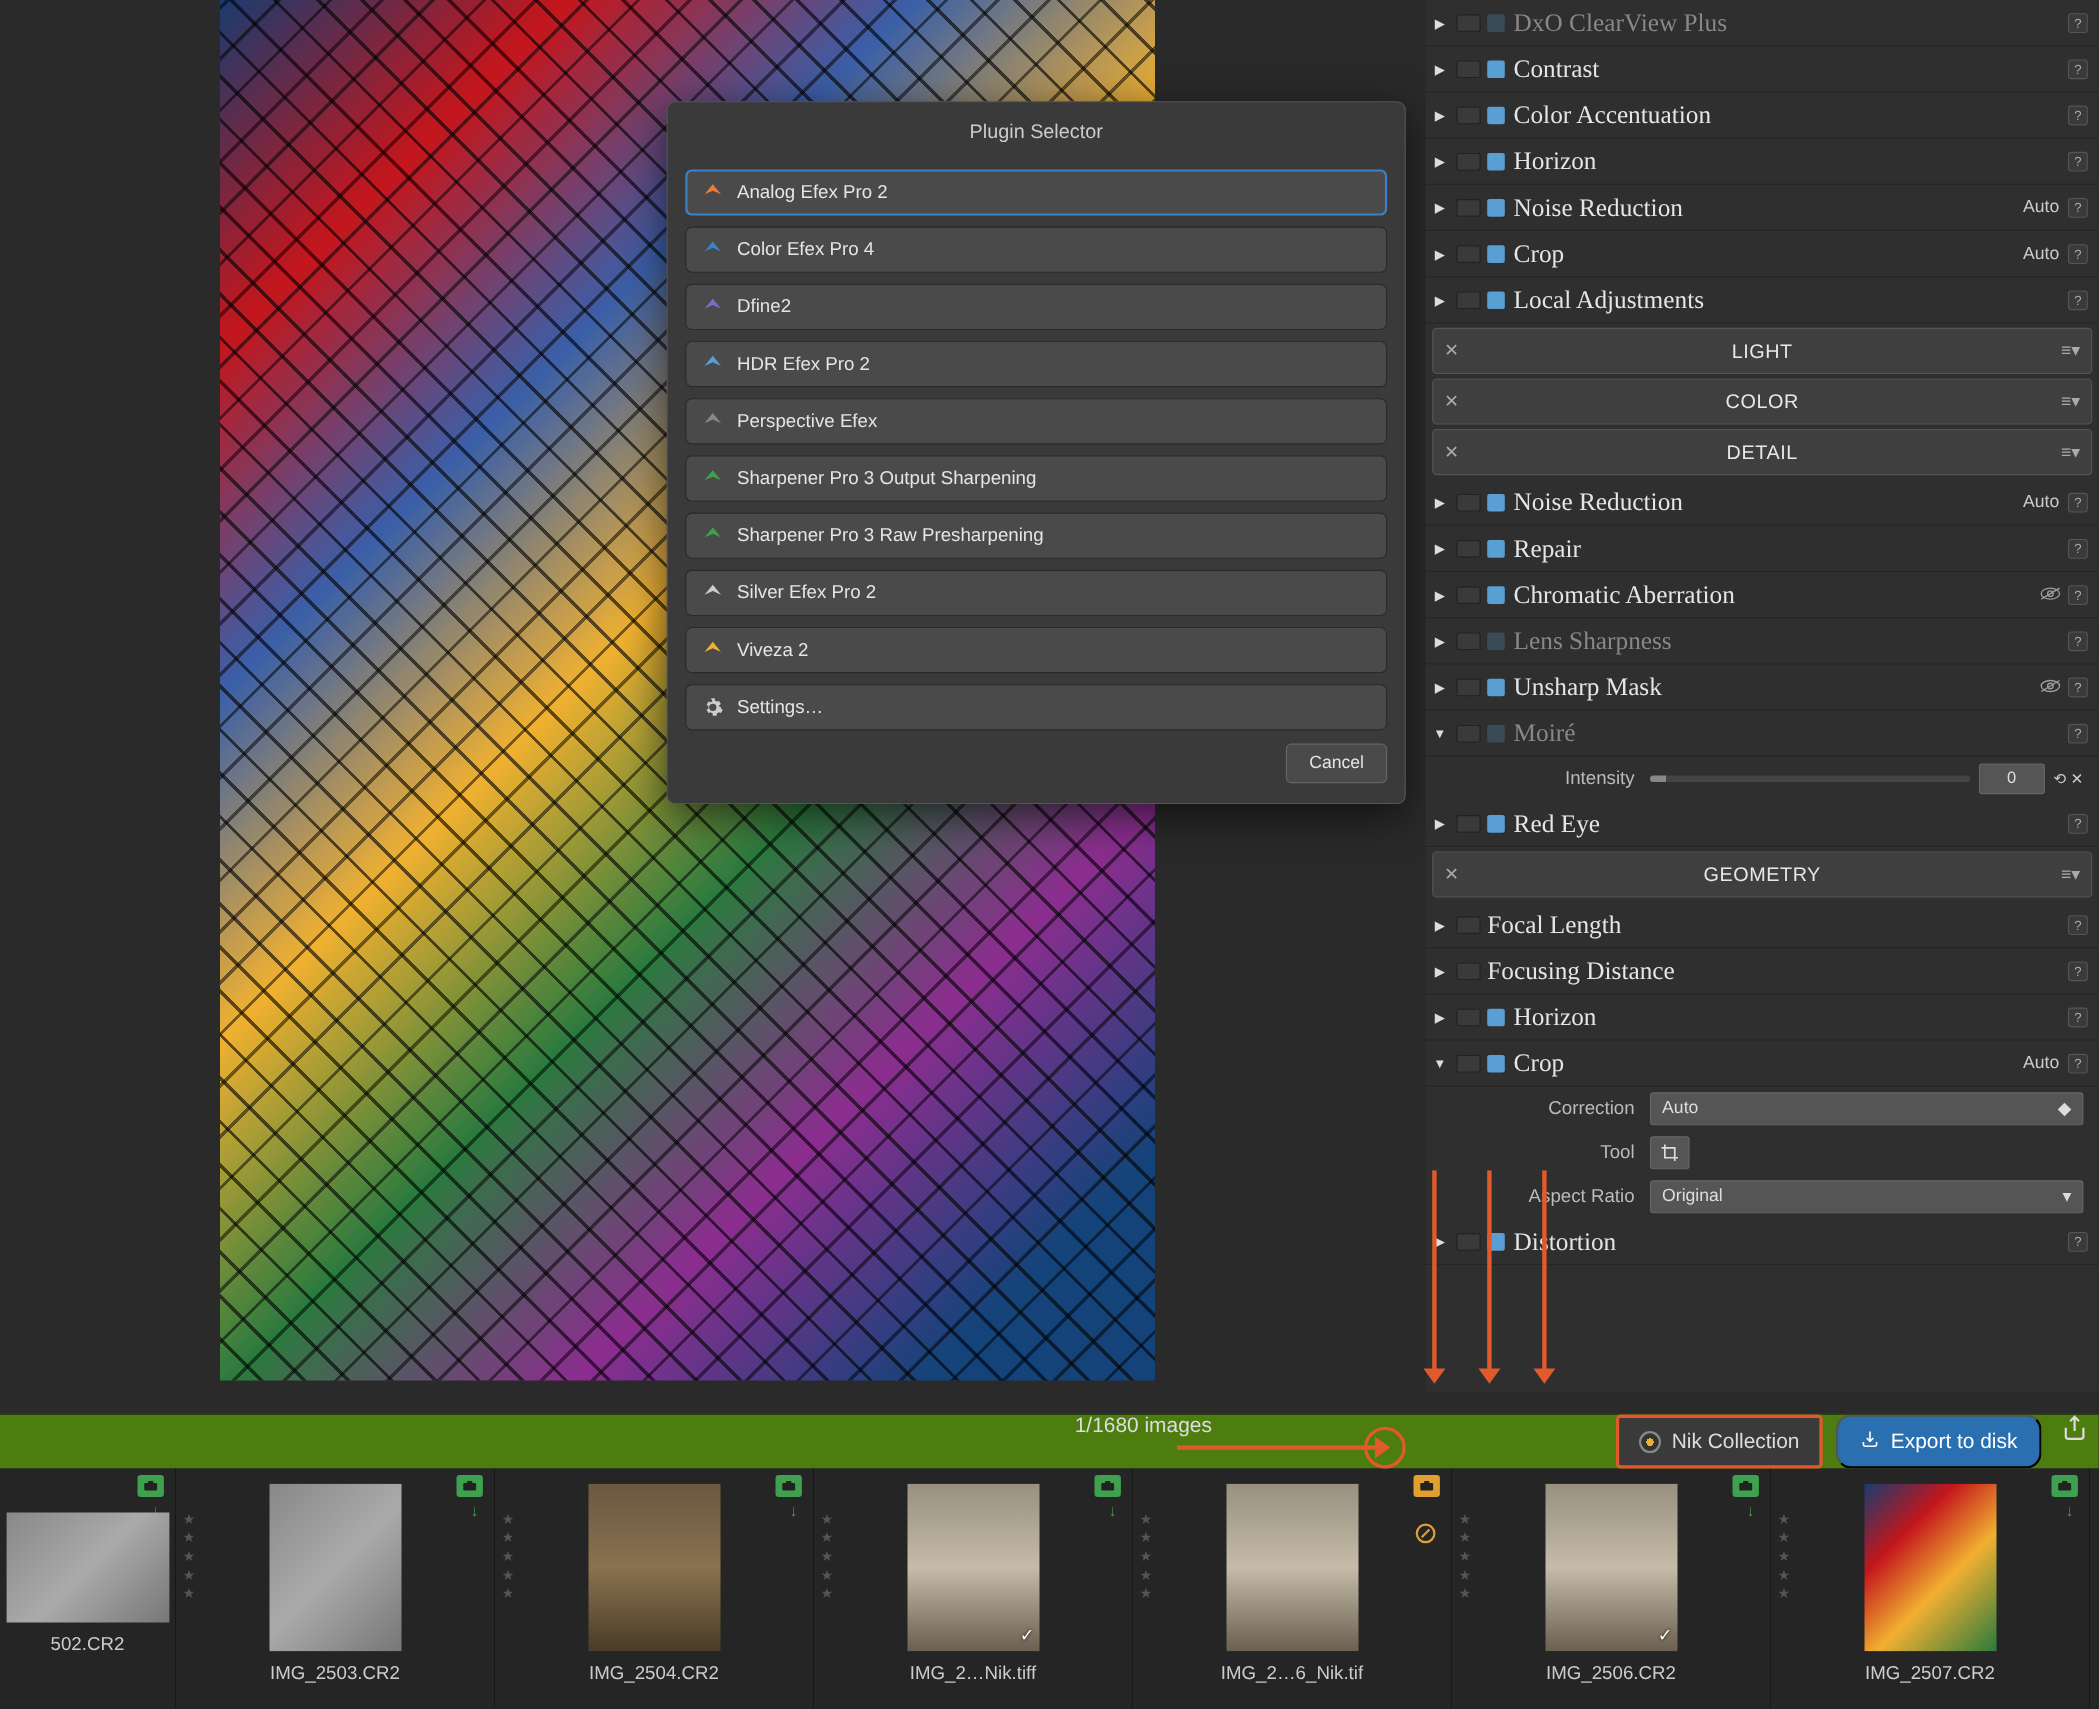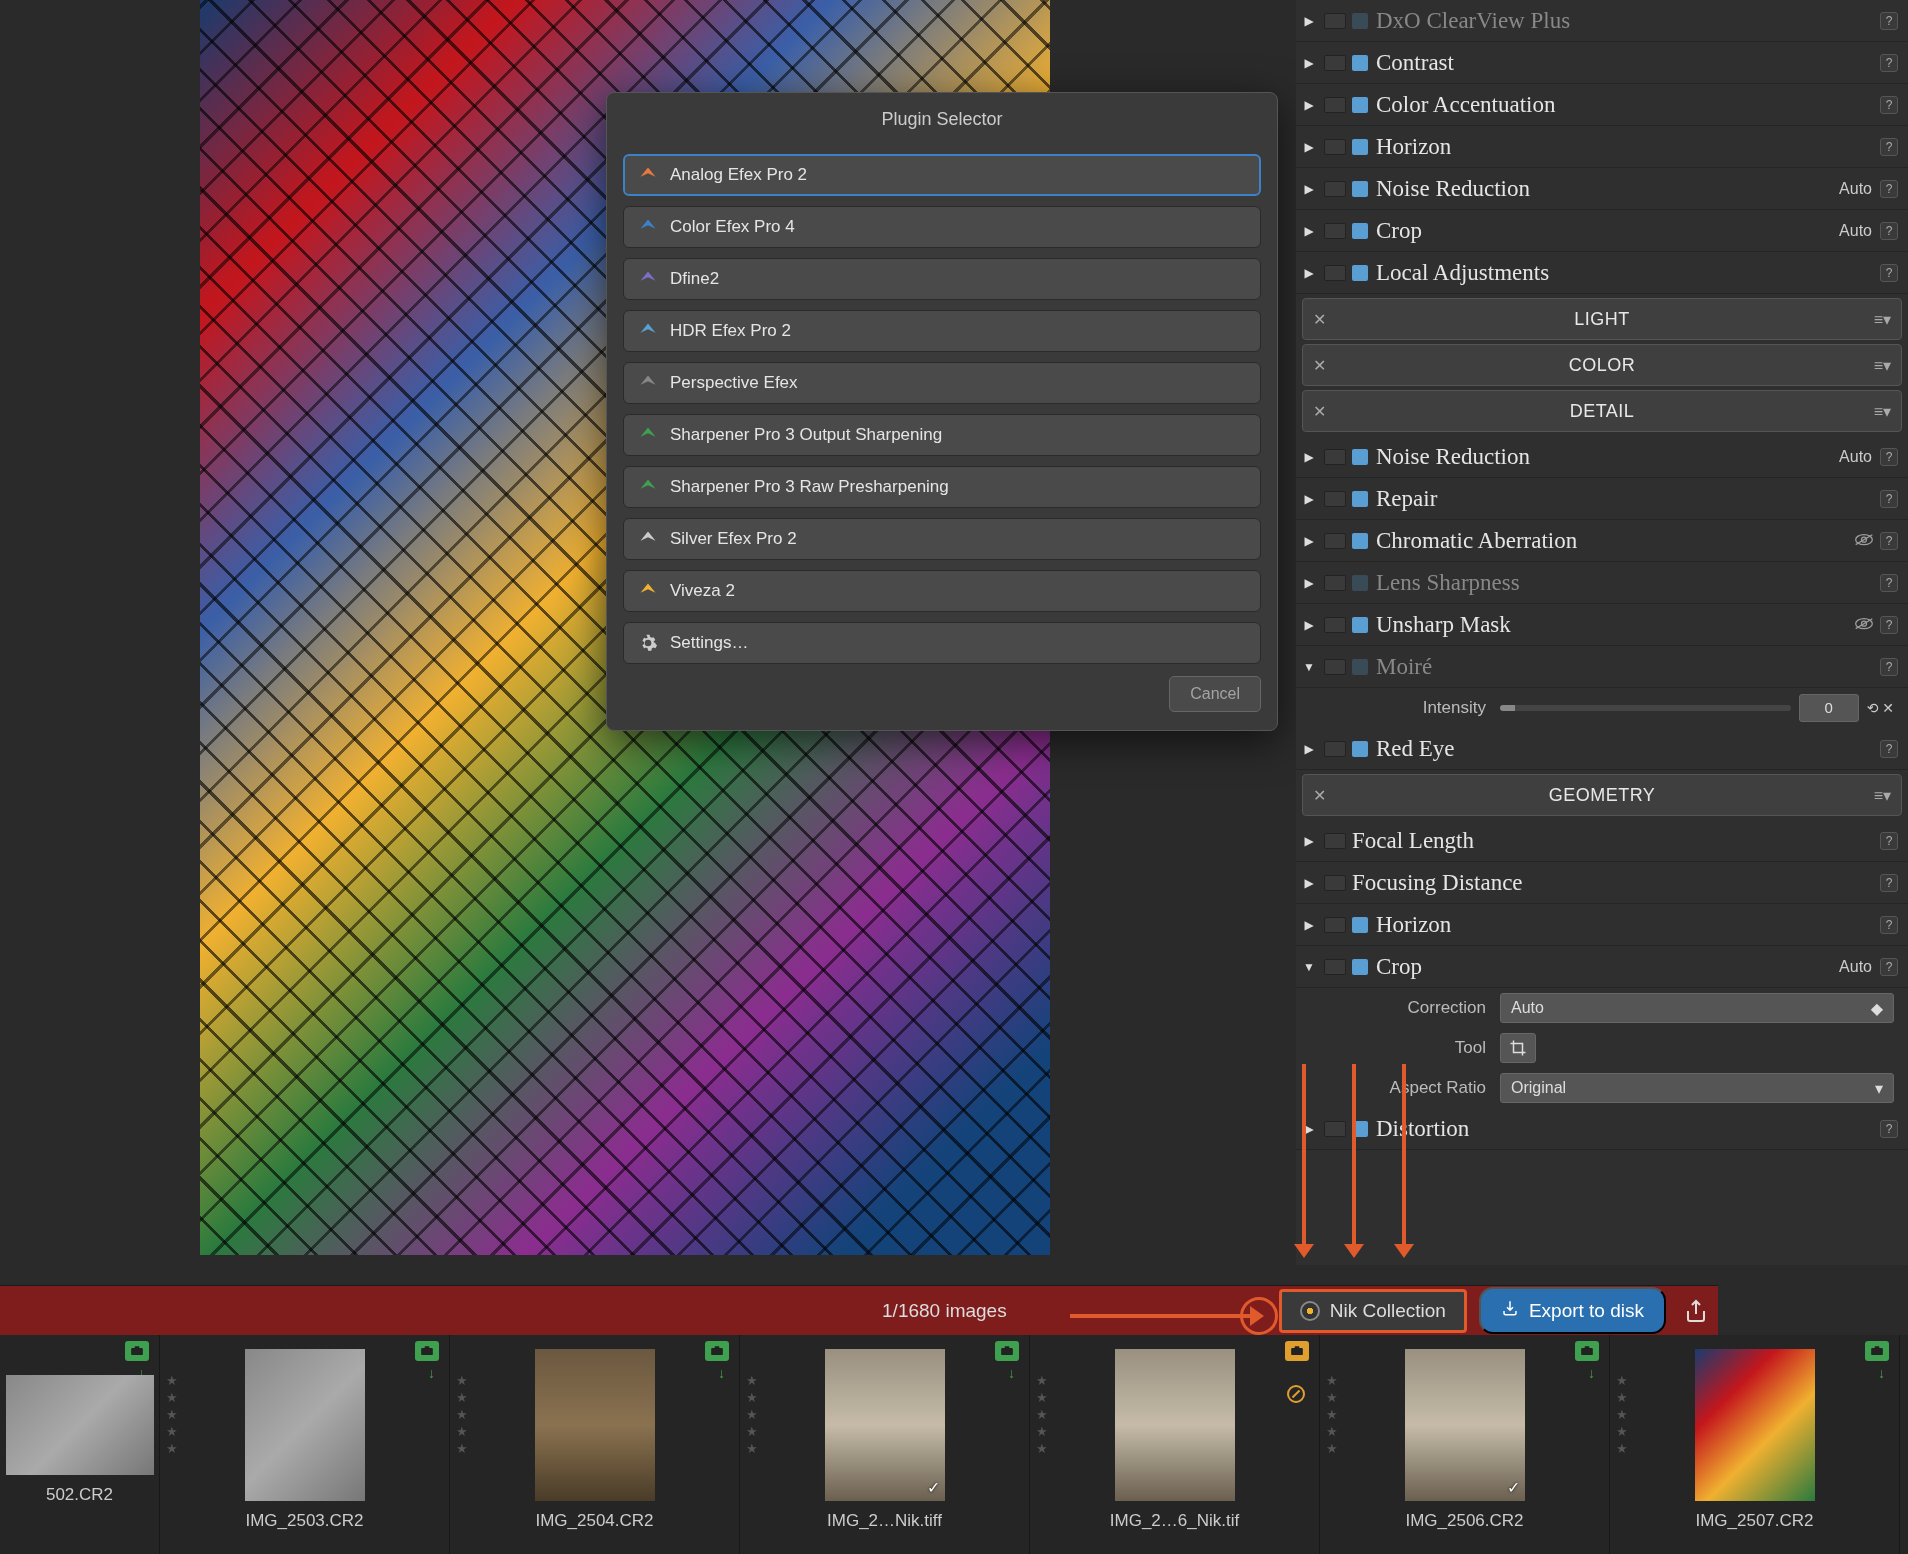--- a/index.html
+++ b/index.html
@@ -9,21 +9,21 @@
 .preview-image { position: absolute; left: 200px; top: 0; width: 850px; height: 1255px; background: linear-gradient(135deg, #1a3b6e 0%, #c4161c 15%, #3a5fa8 30%, #f0b030 45%, #2b7a3e 60%, #8b2d8f 75%, #14437a 90%); }
 .preview-overlay { position: absolute; inset: 0; background-image: repeating-linear-gradient(45deg, transparent 0 25px, rgba(0,0,0,0.6) 25px 28px), repeating-linear-gradient(-45deg, transparent 0 30px, rgba(0,0,0,0.5) 30px 33px); }
 
 .plugin-dialog { position: absolute; left: 606px; top: 92px; width: 672px; background: #3a3a3a; border: 1px solid #555; border-radius: 8px; box-shadow: 0 10px 40px rgba(0,0,0,0.6); padding: 12px 16px 18px; }
 .plugin-title { text-align: center; color: #ccc; font-size: 18px; padding: 4px 0 14px; }
 .plugin-item { display: flex; align-items: center; gap: 12px; background: #4a4a4a; border: 1px solid #2a2a2a; border-radius: 6px; padding: 10px 14px; margin-bottom: 8px; color: #e5e5e5; font-size: 17px; cursor: pointer; margin-top: 10px; }
 .plugin-item.selected { border: 2px solid #3b82c8; padding: 9px 13px; }
 .plugin-icon { width: 20px; height: 20px; display: inline-block; }
 .plugin-icon svg { width: 20px; height: 20px; }
 .plugin-buttons { display: flex; justify-content: flex-end; margin-top: 12px; }
-.plugin-cancel { background: #4a4a4a; border: 1px solid #666; color: #a3a3a3; padding: 8px 20px; border-radius: 5px; font-size: 16px; cursor: pointer; }
+.plugin-cancel { background: #4a4a4a; border: 1px solid #666; color: #e5e5e5; padding: 8px 20px; border-radius: 5px; font-size: 16px; cursor: pointer; }
 
 .right-panel { position: absolute; top: 0; right: 0; width: 612px; height: 1265px; background: #2f2f2f; overflow: hidden; }
 .panel-row { display: flex; align-items: center; height: 42px; border-bottom: 1px solid #252525; padding: 0 10px 0 4px; position: relative; }
 .panel-row .expander { width: 18px; text-align: center; color: #ddd; cursor: pointer; font-size: 12px; }
 .panel-row .toggle-box { width: 22px; height: 16px; margin: 0 6px; background: #3a3a3a; border: 1px solid #222; border-radius: 2px; }
 .panel-row .swatch { width: 16px; height: 16px; margin-right: 8px; border-radius: 2px; background: #5a9fd4; }
 .panel-row .swatch.dim { opacity: 0.25; }
 .panel-row .label { flex: 1; color: #e5e5e5; font-size: 23px; font-family: Liberation Serif, serif; }
 .panel-row .label.dim { color: #888; }
 .panel-row .auto-text { color: #ccc; font-size: 16px; margin-right: 8px; }
@@ -36,21 +36,21 @@
 .section-header .menu-icon { position: absolute; right: 10px; color: #aaa; font-size: 16px; cursor: pointer; }
 
 .sub-row { display: flex; align-items: center; height: 40px; padding: 0 14px 0 48px; }
 .sub-row .sub-label { color: #bbb; font-size: 17px; width: 156px; text-align: right; padding-right: 14px; }
 .sub-row .slider { flex: 1; height: 6px; background: linear-gradient(to right, #888 0%, #888 5%, #444 5%); border-radius: 3px; }
 .sub-row .value-box { width: 60px; height: 28px; background: #555; border: 1px solid #666; border-radius: 3px; color: #ddd; text-align: center; line-height: 26px; font-size: 15px; margin-left: 8px; }
 .sub-row .reset-icons { margin-left: 8px; color: #ccc; font-size: 14px; }
 .sub-row .dropdown { flex: 1; background: #555; border: 1px solid #666; border-radius: 3px; height: 30px; display: flex; align-items: center; padding: 0 10px; color: #ddd; font-size: 16px; justify-content: space-between; }
 .sub-row .tool-box { width: 36px; height: 30px; background: #555; border: 1px solid #666; border-radius: 3px; display: flex; align-items: center; justify-content: center; color: #ddd; }
 
-.bottom-bar { position: absolute; left: 0; bottom: 219px; width: 1718px; height: 50px; background: #7f1d1d; display: flex; align-items: center; padding: 0 10px; border-top: 1px solid #1a1a1a; }
+.bottom-bar { position: absolute; left: 0; bottom: 219px; width: 1908px; height: 50px; background: #4d7c0f; display: flex; padding: 0 10px; border-top: 1px solid #1a1a1a; }
 .image-counter { flex: 1; text-align: center; color: #ddd; font-size: 19px; }
 .bottom-bar .spacer { width: 600px; }
 .nik-btn { display: flex; align-items: center; gap: 10px; background: #3a3a3a; border: 3px solid #e05a2b; border-radius: 4px; padding: 8px 18px; color: #ddd; font-size: 19px; cursor: pointer; margin-right: 12px; position: relative; z-index: 5; }
 .nik-logo { width: 20px; height: 20px; border-radius: 50%; background: radial-gradient(circle, #f0b030 30%, #333 30%); border: 2px solid #888; }
 .export-btn { display: flex; align-items: center; gap: 10px; background: #2a6fb0; border-radius: 14px; padding: 10px 20px; color: #fff; font-size: 19px; cursor: pointer; margin-right: 10px; }
 .share-icon { width: 24px; height: 24px; color: #ddd; cursor: pointer; margin-left: 8px; }
 
 .arrow-right { position: absolute; left: 1070px; bottom: 236px; width: 190px; height: 4px; background: #e05a2b; z-index: 3; }
 .arrow-right::after { content: ""; position: absolute; right: -14px; top: -8px; border: 10px solid transparent; border-left: 14px solid #e05a2b; }
 .arrow-circle { position: absolute; left: 1240px; bottom: 219px; width: 38px; height: 38px; border: 3px solid #e05a2b; border-radius: 50%; z-index: 3; }

